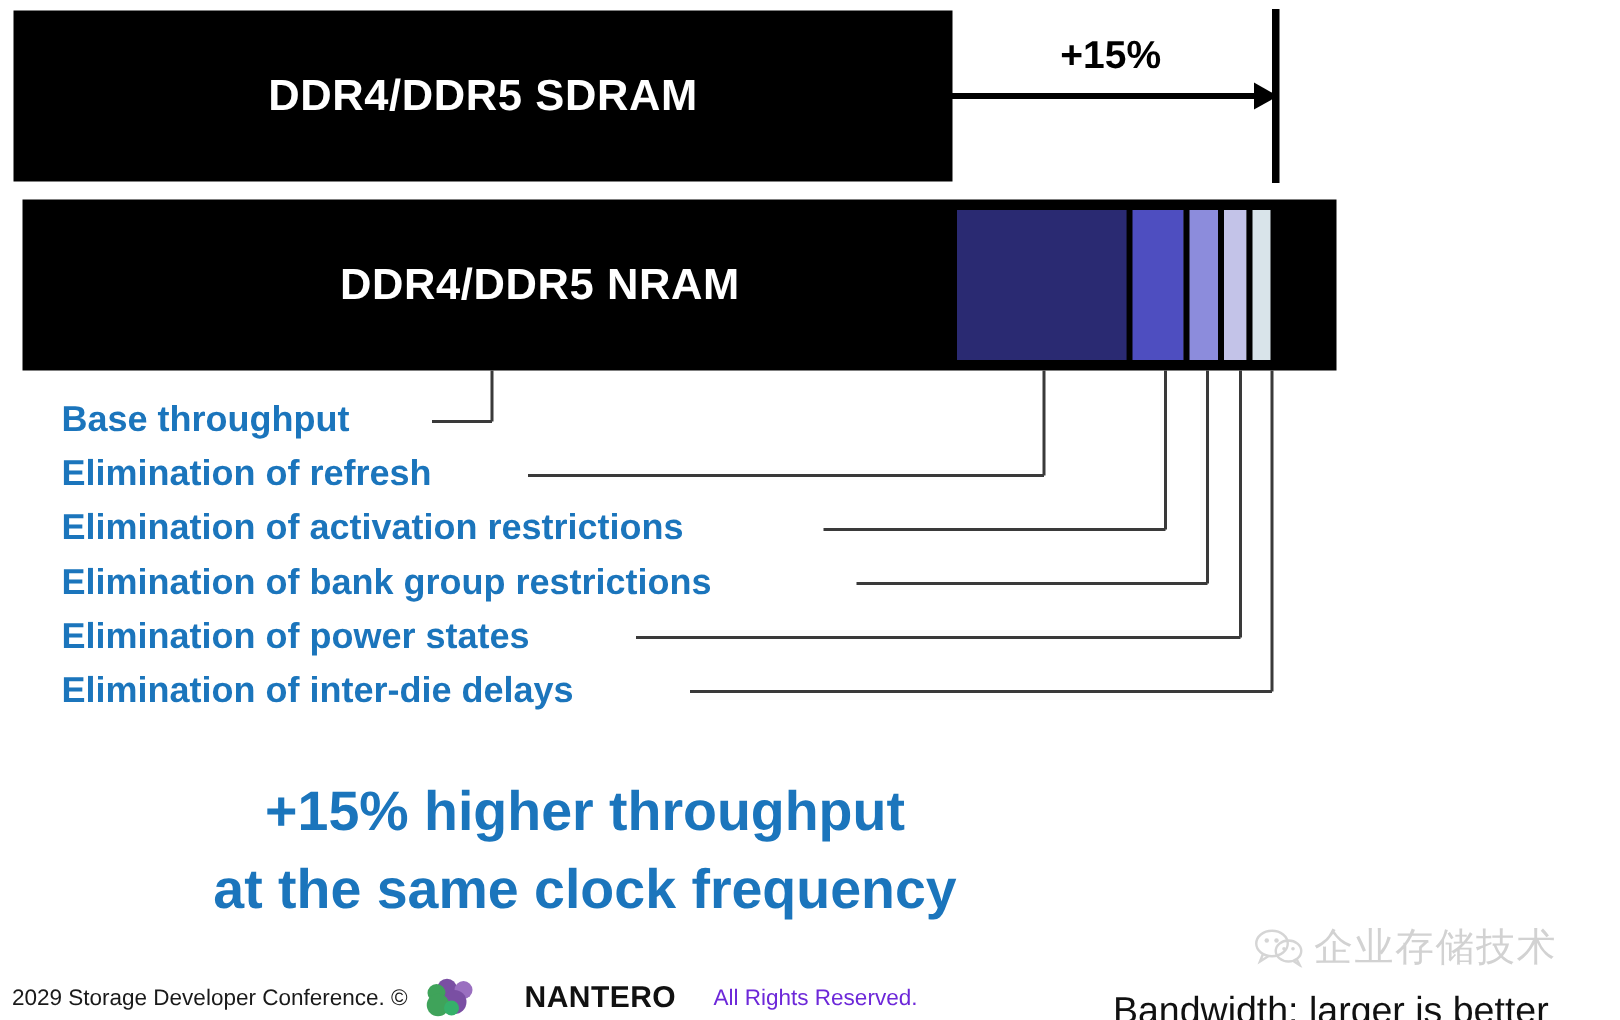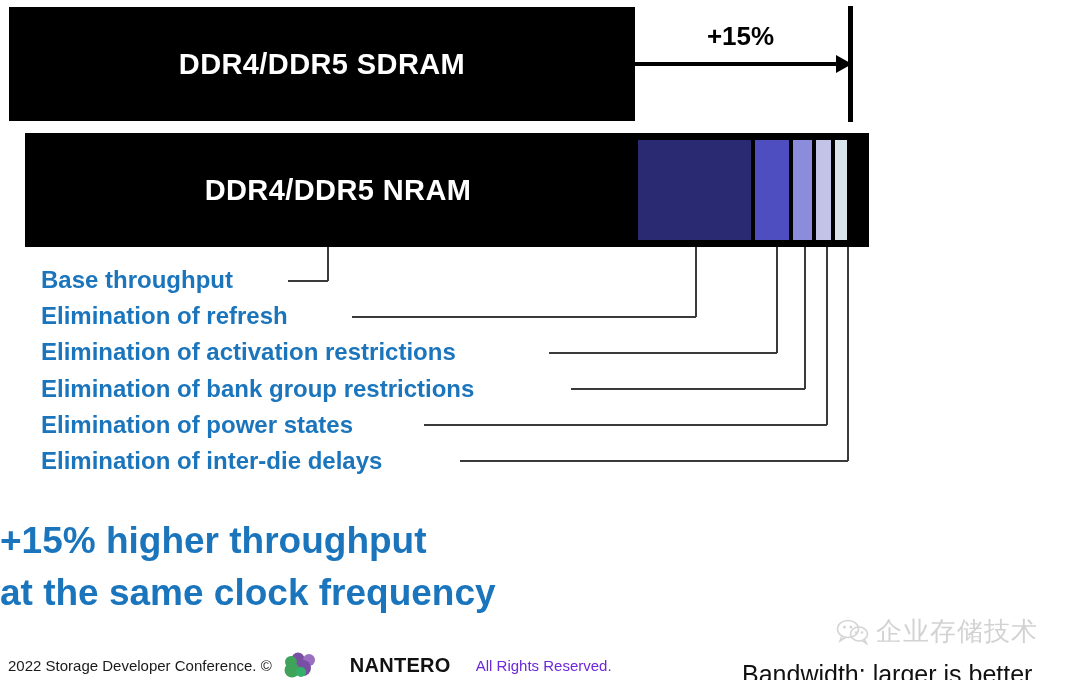--- a/index.html
+++ b/index.html
@@ -10,21 +10,21 @@
   }
   .stage{position:absolute;left:0;top:0;width:1080px;height:680px;}
 
   
   .bar{
     position:absolute;background:#000000;
     display:flex;align-items:center;
     box-shadow:0 0 0 1px #000;
   }
   .bar-sdram{left:10px;top:8px;width:624px;height:112px;}
-  .bar-nram{left:26px;top:134px;width:842px;height:112px;}
+  .bar-nram{left:16px;top:134px;width:842px;height:112px;padding-left:32px;}
 
   .bar-label{
     color:#ffffff;font-weight:bold;font-size:29px;
     letter-spacing:.4px;width:624px;text-align:center;
     flex:0 0 auto;
   }
 
   .seg-wrap{
     position:absolute;left:634px;top:134px;height:112px;width:218px;
     display:flex;align-items:stretch;padding:6px 5px 6px 4px;
@@ -52,21 +52,21 @@
 
   
   .callouts{position:absolute;left:41px;top:262px;width:620px;}
   .callout{
     color:#1b75bc;font-weight:bold;font-size:24px;
     line-height:36.2px;white-space:nowrap;
   }
 
   
   .headline{
-    position:absolute;left:0;top:515px;width:780px;
+    position:absolute;left:0;top:515px;width:780px;text-align:center;
     color:#1b75bc;font-weight:bold;font-size:37px;line-height:52px;
   }
 
   
   .footer{
     position:absolute;left:8px;top:652px;
     display:flex;align-items:center;gap:9px;
     font-size:15px;color:#1a1a1a;
   }
   .logo{position:relative;width:62px;height:26px;display:inline-block;}
@@ -142,21 +142,21 @@
     <div class="callout">Elimination of power states</div>
     <div class="callout">Elimination of inter-die delays</div>
   </div>
 
   <div class="headline">
     <div>+15% higher throughput</div>
     <div>at the same clock frequency</div>
   </div>
 
   <div class="footer">
-    <span>2022 Storage Developer Conference. ©</span>
+    <span>2029 Storage Developer Conference. ©</span>
     <span class="logo">
       <svg width="62" height="26" viewBox="0 0 62 26">
         <circle cx="17" cy="7" r="6.5" fill="#7a4fa3"></circle>
         <circle cx="28" cy="8" r="6" fill="#9a6fc0"></circle>
         <circle cx="10" cy="10" r="6" fill="#3fa35a"></circle>
         <circle cx="22" cy="16" r="8" fill="#7a4fa3"></circle>
         <circle cx="11" cy="18" r="7.5" fill="#3fa35a"></circle>
         <circle cx="20" cy="20" r="5" fill="#35b06a"></circle>
       </svg>
     </span>

